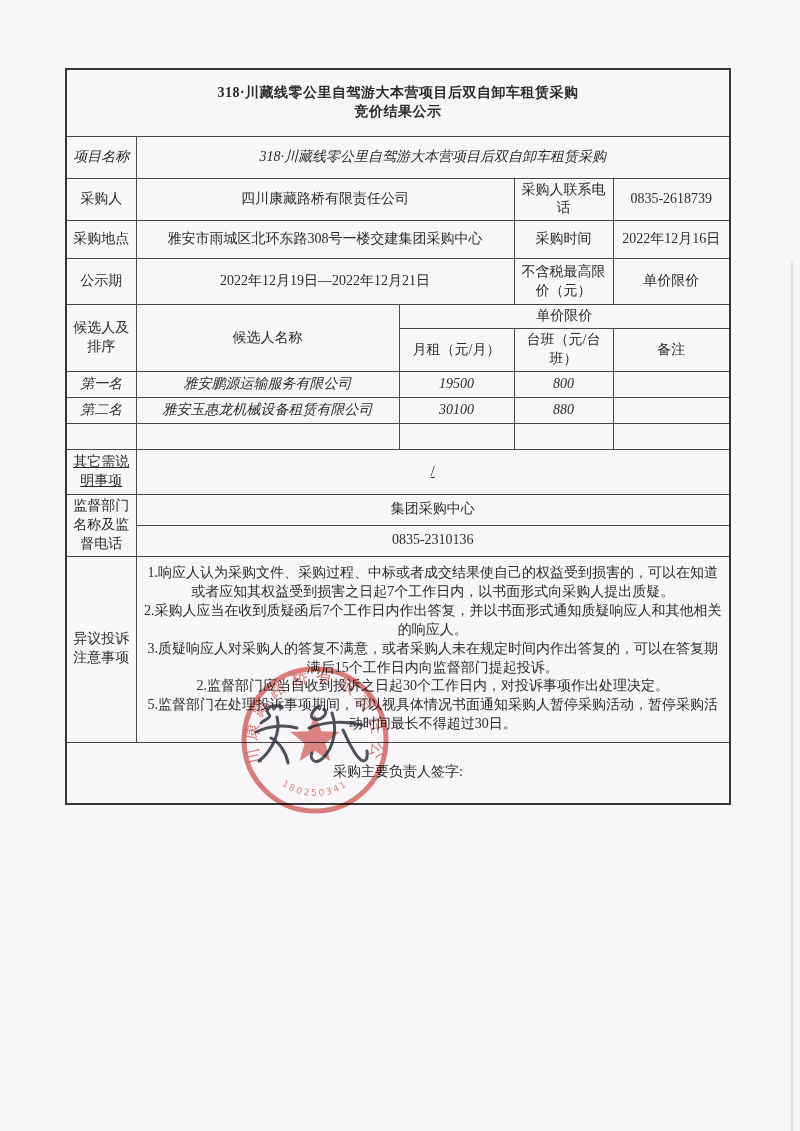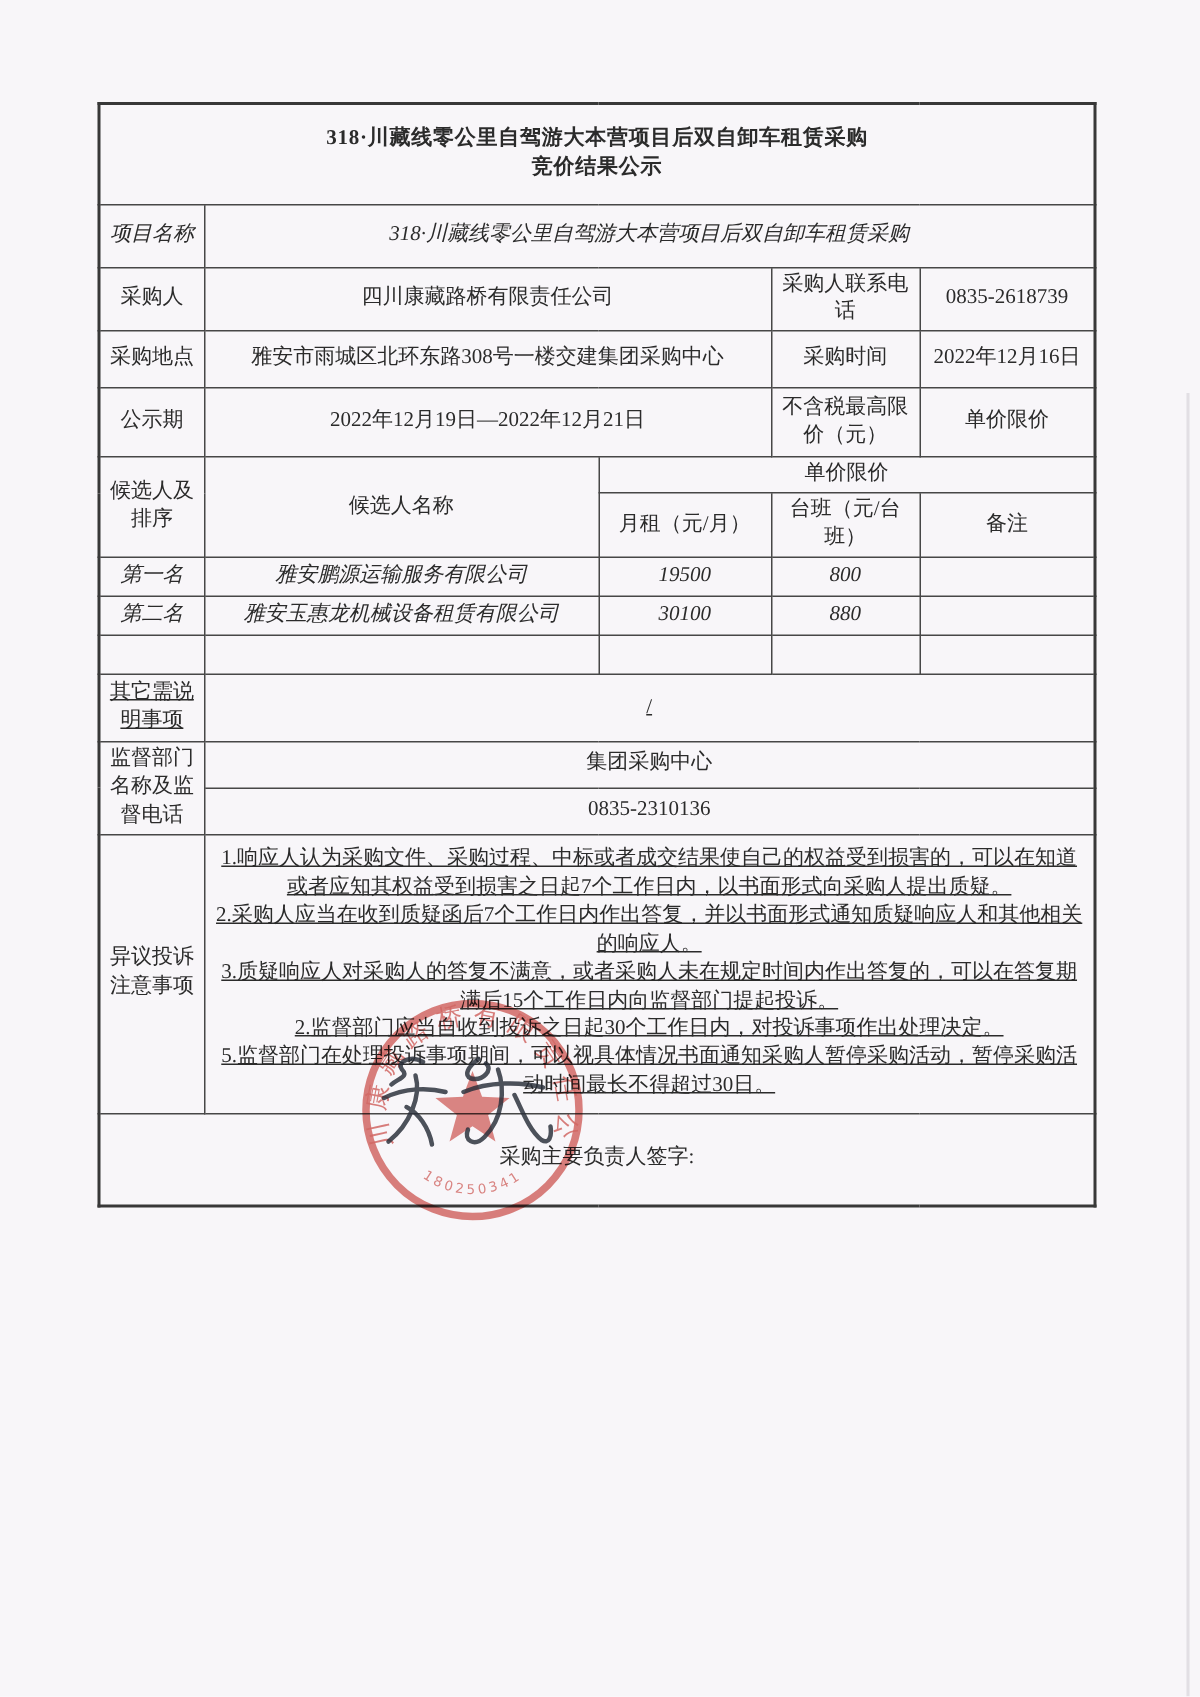--- a/index.html
+++ b/index.html
@@ -42,21 +42,21 @@
   .tr-sup{height:23px;}
   .tr-complaint{height:186px;}
   .tr-sign{height:62px;}
   .title-cell{font-weight:bold;font-size:19px;line-height:29px;letter-spacing:.5px;}
   .left{text-align:left;padding-left:8px;}
   .label-left{text-align:left;padding-left:6px;}
   .subhead{font-size:13.5px;}
   .complaint-cell{
     text-align:left;vertical-align:top;
     padding:12px 10px 4px 12px;
-    font-size:14px;line-height:20.5px;text-decoration:underline;
+    font-size:14px;line-height:20.5px;
   }
   .complaint-cell div{margin:0;}
   .sign-cell{text-align:left;padding-left:14px;font-size:15px;}
   .slash-cell{font-size:15px;}
   .stamp-wrap{
     position:absolute;left:238px;top:663px;width:154px;height:154px;
     mix-blend-mode:multiply;opacity:.82;
     pointer-events:none;
   }
   .sig-wrap{

